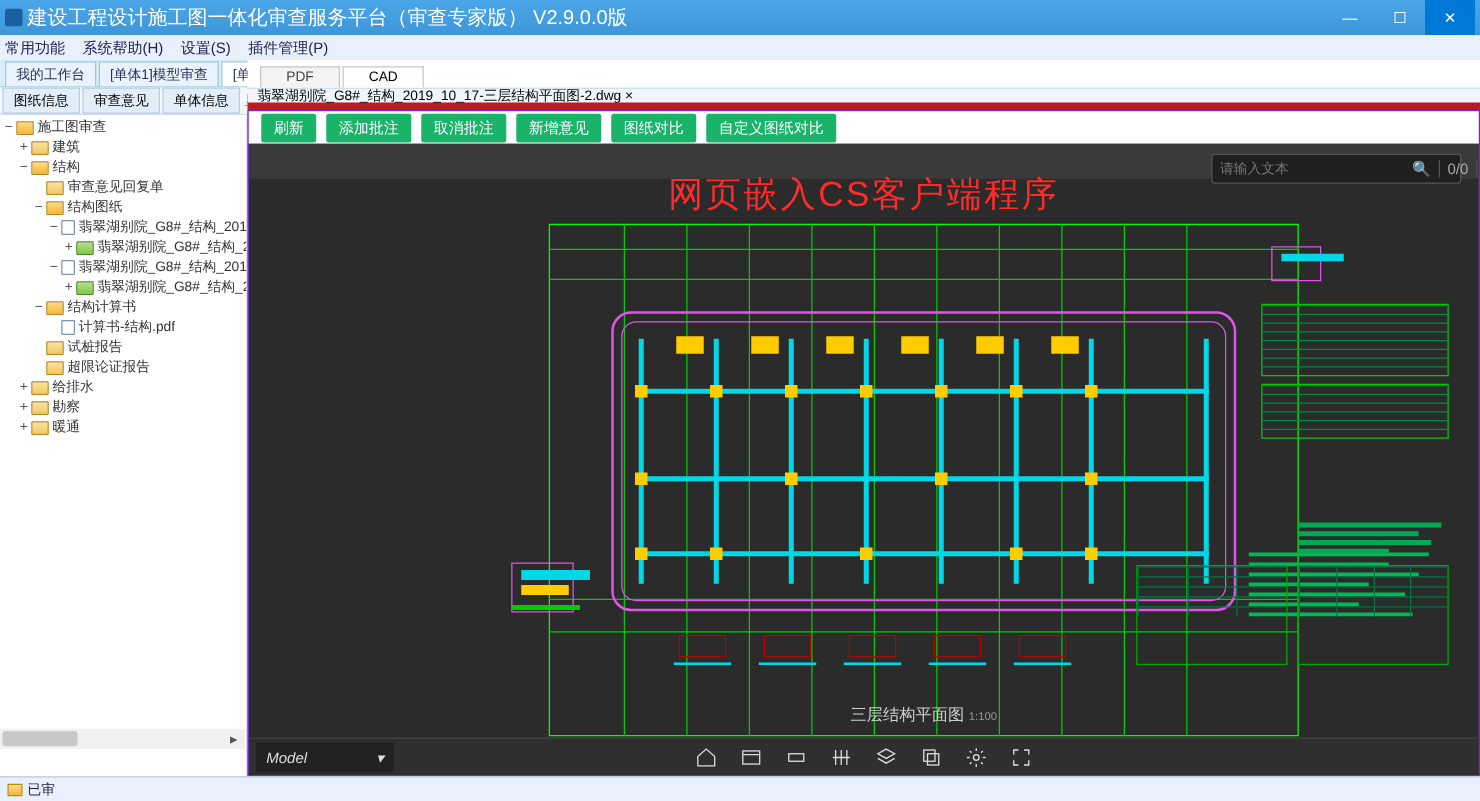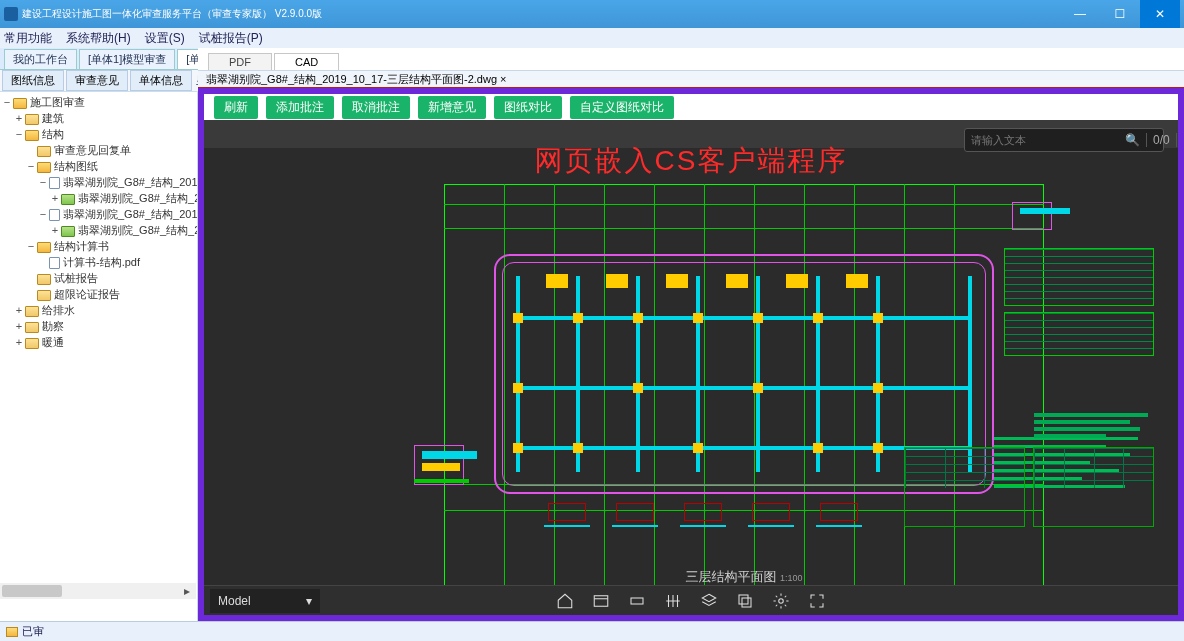--- a/index.html
+++ b/index.html
@@ -1,21 +1,21 @@
 <!DOCTYPE html>
 <html><head>
 <meta charset="utf-8">
 <style>
 * { margin:0; padding:0; box-sizing:border-box; font-family:"Microsoft YaHei","SimSun",sans-serif; }
 body { width:1184px; height:641px; background:#fff; overflow:hidden; position:relative; font-size:12px; }
 
 
 .titlebar { height:28px; background:linear-gradient(#4aa6e8,#3e96d8); color:#fff; display:flex; align-items:center; padding:0 4px; }
 .titlebar .app-ico { width:14px; height:14px; background:#1a5fa0; border-radius:2px; margin-right:4px; }
-.titlebar .title { flex:1; font-size:10px; }
+.titlebar .title { flex:1; font-size:16px; }
 .titlebar .win-btns { display:flex; }
 .titlebar .win-btns div { width:40px; height:28px; display:flex; align-items:center; justify-content:center; color:#fff; }
 .titlebar .win-btns .close { background:#0078d7; }
 
 
 .menubar { height:20px; background:#e8f1fb; display:flex; align-items:center; padding:0 4px; color:#225; }
 .menubar span { margin-right:14px; }
 
 
 .wktabs { height:22px; background:#dbeafd; display:flex; align-items:flex-end; padding:0 4px; border-bottom:1px solid #9cc; }
@@ -50,24 +50,24 @@
 
 
 .content { flex:1; display:flex; flex-direction:column; }
 
 
 .doctabs { height:22px; background:#fff; display:flex; align-items:flex-end; padding-left:10px; }
 .doctabs .dtab { border:1px solid #c7c7c7; border-bottom:none; padding:2px 20px; font-size:11px; background:#f3f3f3; color:#444; margin-right:2px;}
 .doctabs .dtab.active { background:#fff; color:#000; }
 
 
-.filestrip { height:18px; background:#f0f4fb; border-top:1px solid #c7d6e8; border-bottom:1px solid #b91c1c; display:flex; align-items:center; padding-left:8px; font-size:11px; color:#000; }
-
-
-.stage { flex:1; border:6px solid #6d28d9; margin:0; position:relative; background:#d946ef; display:flex; flex-direction:column; }
+.filestrip { height:18px; background:#f0f4fb; border-top:1px solid #c7d6e8; border-bottom:6px solid #b91c1c; display:flex; align-items:center; padding-left:8px; font-size:11px; color:#000; }
+
+
+.stage { flex:1; border:1px solid #6d28d9; margin:0; position:relative; background:#d946ef; display:flex; flex-direction:column; }
 
 
 .actbar { height:26px; background:#fff; display:flex; align-items:center; padding:3px 10px; gap:8px;}
 .actbar button { background:#19b36a; border:none; color:#fff; font-size:12px; padding:3px 10px; border-radius:2px; }
 
 
 .cadwrap { flex:1; background:#2b2b2b; position:relative; overflow:hidden;}
 .cadwrap::before{content:"";position:absolute;top:0;left:0;right:0;height:28px;background:#3a3a3a;}
 
 
@@ -123,21 +123,21 @@
 
 .lrt{position:absolute; right:24px; bottom:88px; width:250px; height:80px; z-index:4; display:flex; gap:8px;}
 .lrt .tb{flex:1; border:1px solid #0a0;}
 .lrt .tb .r{height:8px;border-top:1px solid #074; display:flex;}
 .lrt .tb .r span{flex:1;border-left:1px solid #074;}
 .lrt .para{position:absolute; right:0; top:-34px; width:120px;}
 .lrt .para .pl{height:4px;background:#0a5;margin-bottom:3px;}
 
 
 .cadbottom { position:absolute; left:0; right:0; bottom:0; height:30px; background:#2f2f2f; border-top:1px solid #444; display:flex; align-items:center; z-index:7;}
-.cadbottom .model { width:110px; height:24px; margin-left:6px; background:#222; color:#ddd; display:flex; align-items:center; padding:0 8px; justify-content:space-between;}
+.cadbottom .model { width:110px; height:24px; margin-left:6px; background:#222; color:#ddd; display:flex; align-items:center; padding:0 8px; justify-content:space-between;font-style:italic;}
 .cadbottom .tools { position:absolute; left:50%; transform:translateX(-50%); display:flex; gap:18px; color:#ddd; }
 .cadbottom .tools .ti{ width:18px; height:18px; display:flex; align-items:center; justify-content:center;}
 .cadbottom .tools svg{ width:18px; height:18px; stroke:#ddd; fill:none; stroke-width:1.4;}
 
 
 .statusbar { position:absolute; bottom:0; left:0; right:0; height:20px; background:#e8f1fb; border-top:1px solid #bcd; display:flex; align-items:center; padding:0 6px; font-size:11px; color:#225;}
 .statusbar .sico{ width:12px; height:10px; background:linear-gradient(#fddc7a,#f4b63e); border:1px solid #b98a1e; margin-right:4px;}
 </style>
 </head>
 <body>
@@ -149,21 +149,21 @@
     <div>—</div>
     <div>☐</div>
     <div class="close">✕</div>
   </div>
 </div>
 
 <div class="menubar">
   <span>常用功能</span>
   <span>系统帮助(H)</span>
   <span>设置(S)</span>
-  <span>试桩报告(P)</span>
+  <span>插件管理(P)</span>
 </div>
 
 <div class="wktabs">
   <div class="tab">我的工作台</div>
   <div class="tab">[单体1]模型审查</div>
   <div class="tab active">[单体1]图纸审查</div>
 </div>
 
 <div class="secrow">
   <div class="ptab first">图纸信息</div>

